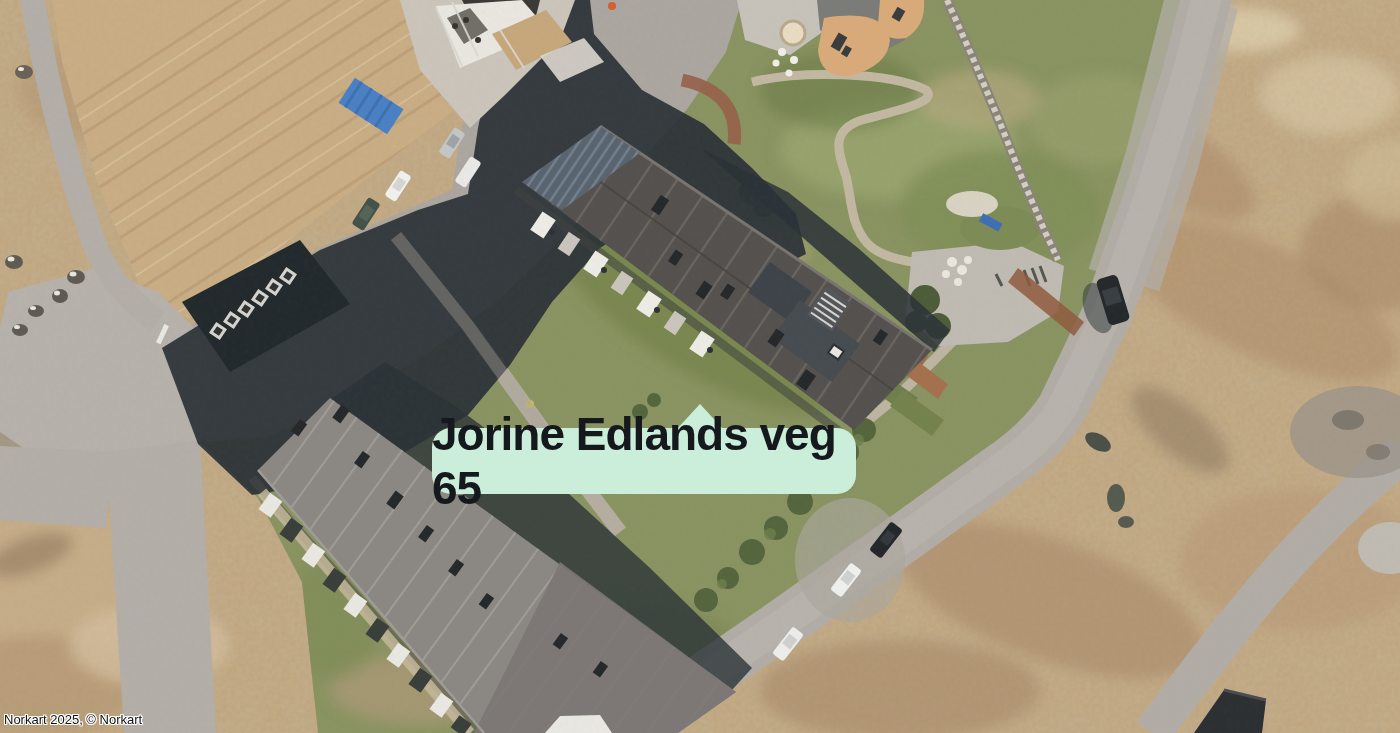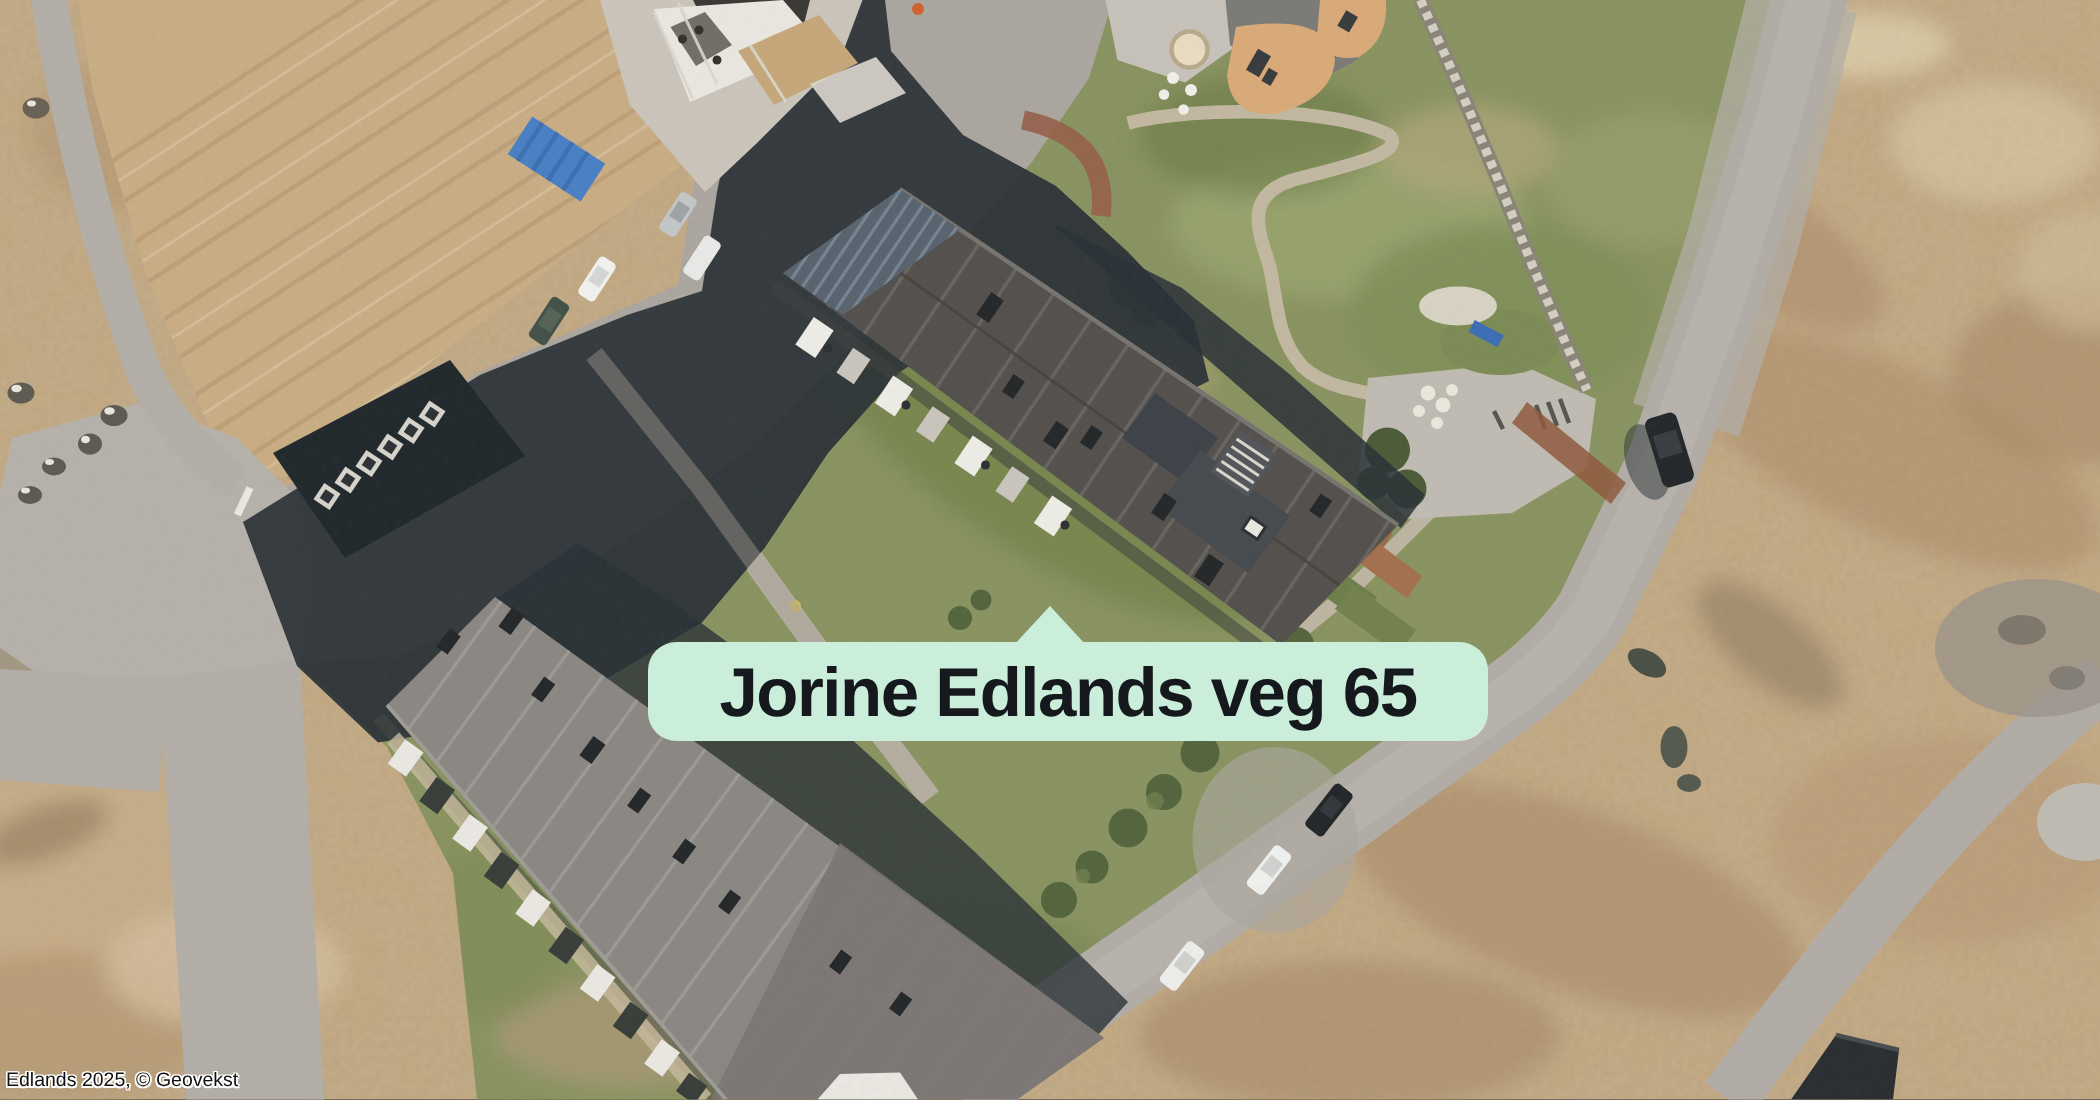--- a/index.html
+++ b/index.html
@@ -3,21 +3,21 @@
 <meta charset="utf-8">
 <style>
   html,body{margin:0;padding:0;background:#222;}
   .stage{
     position:relative;width:1400px;height:733px;overflow:hidden;
     background:#c3aa85;font-family:"Liberation Sans",sans-serif;
   }
   .stage svg{position:absolute;left:0;top:0;display:block;}
   
   .addr-label{
-    position:absolute;left:432px;top:428px;width:560px;height:66px;
+    position:absolute;left:432px;top:428px;width:424px;height:66px;
     border-radius:19px;display:flex;align-items:center;justify-content:center;
     font-size:46px;font-weight:700;letter-spacing:-1px;z-index:20;
   }
   .addr-pointer{
     position:absolute;left:676px;top:404px;width:48px;height:26px;z-index:19;
     clip-path:polygon(50% 0,100% 100%,0 100%);
   }
   .attribution{
     position:absolute;left:4px;bottom:6px;z-index:30;
     font-size:13px;color:#111;
@@ -461,15 +461,15 @@
     <polygon points="1194,733 1262,733 1266,700 1224,690" fill="#2d3033"></polygon>
     <line x1="1224" y1="690" x2="1266" y2="700" stroke="#4a4d50" stroke-width="3"></line>
   </g>
 
   <rect x="0" y="0" width="1400" height="733" filter="url(#nz2)" opacity="0.08"></rect>
 </svg>
 
 <div class="addr-pointer" style="background: rgb(203, 238, 218);"></div>
 <div class="addr-label" style="background: rgb(203, 238, 218); color: rgb(21, 24, 28);">Jorine Edlands veg 65</div>
 
-<div class="attribution">Edlands 2025, © Geovekst</div>
+<div class="attribution">Norkart 2025, © Norkart</div>
 
 </div>
 
 </body></html>

